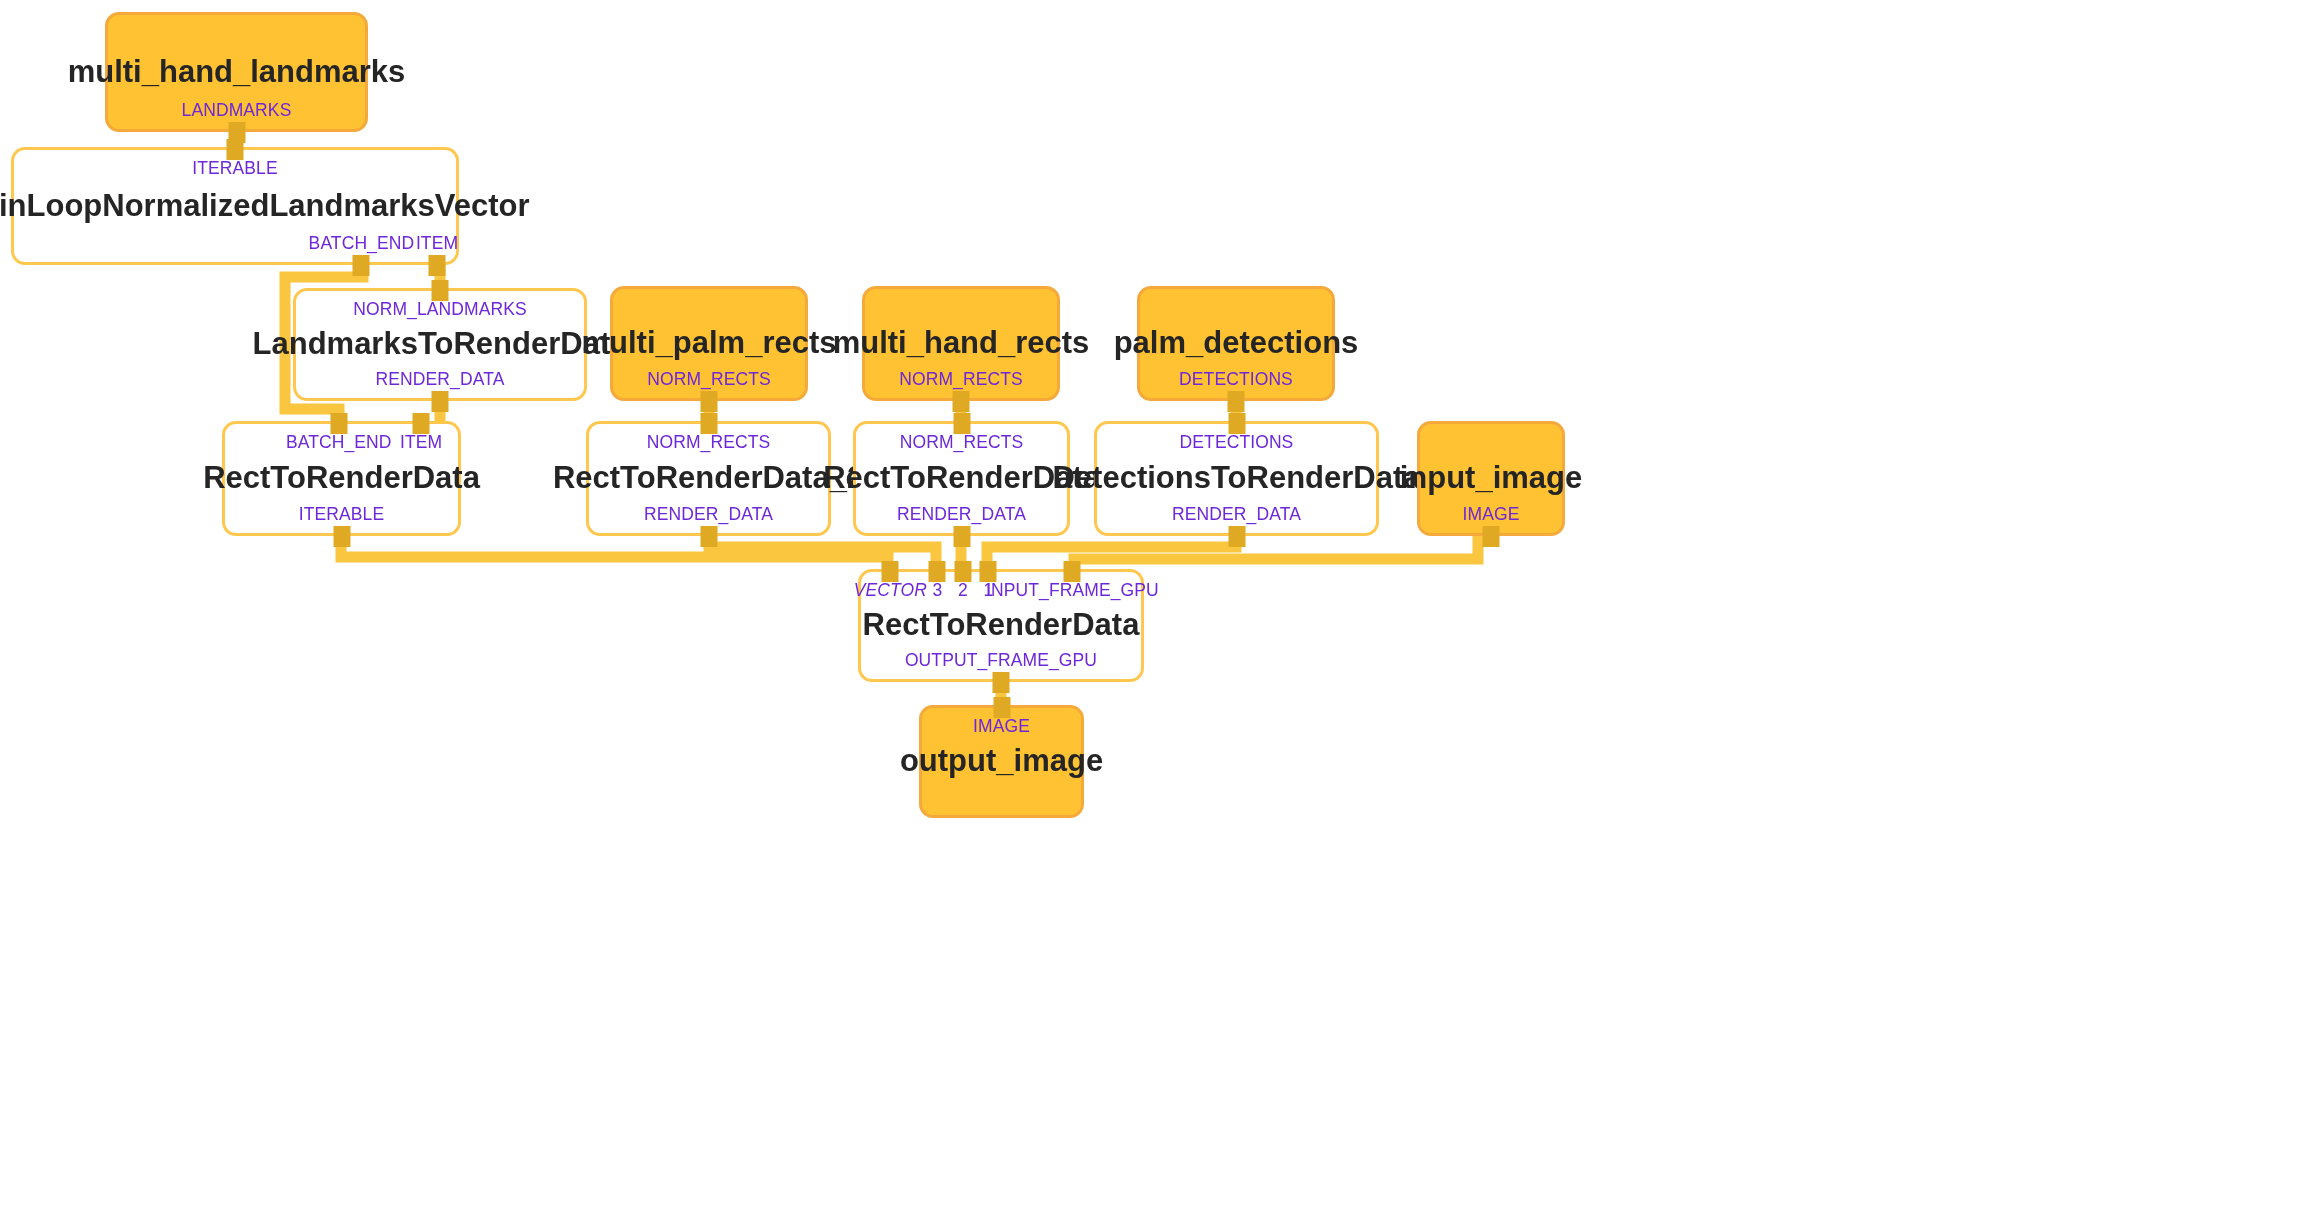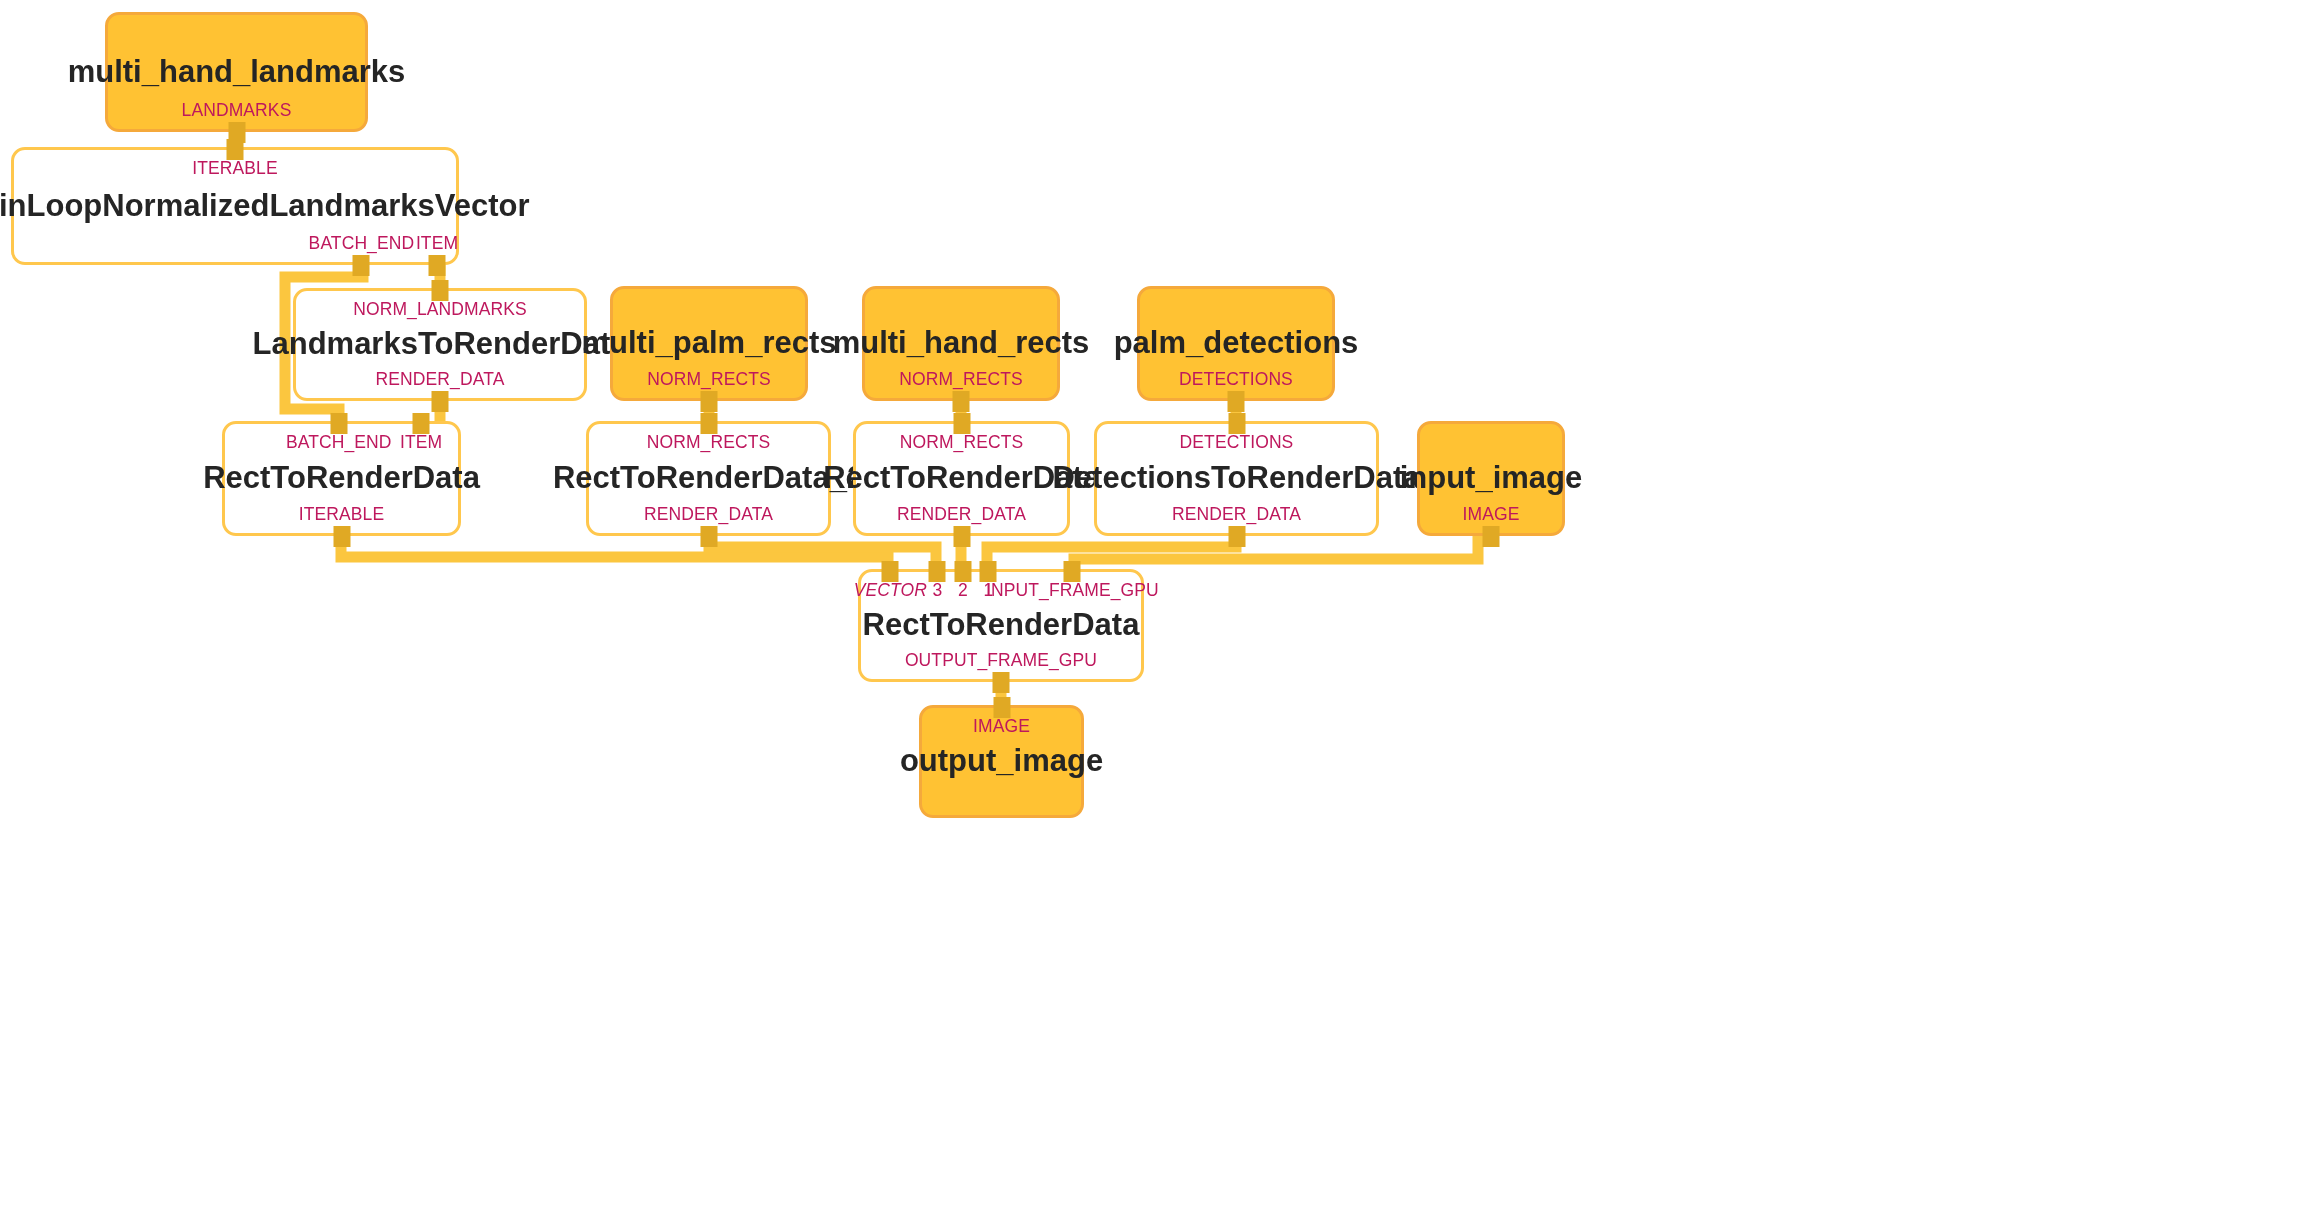--- a/index.html
+++ b/index.html
@@ -70,21 +70,21 @@
     width: 100%;
     display: block;
     pointer-events: none;
   }
   .port-row.in  { top: 8px; }
   .port-row.out { bottom: 8px; }
   .port-label {
     position: absolute;
     transform: translateX(-50%);
     font-size: 17.5px;
-    color: #be185d;
+    color: #6d28d9;
     white-space: nowrap;
     letter-spacing: 0.1px;
   }
   .port-dot {
     position: absolute;
     width: 17px;
     height: 21px;
     background: #E0A924;
     transform: translateX(-50%);
     pointer-events: auto;

